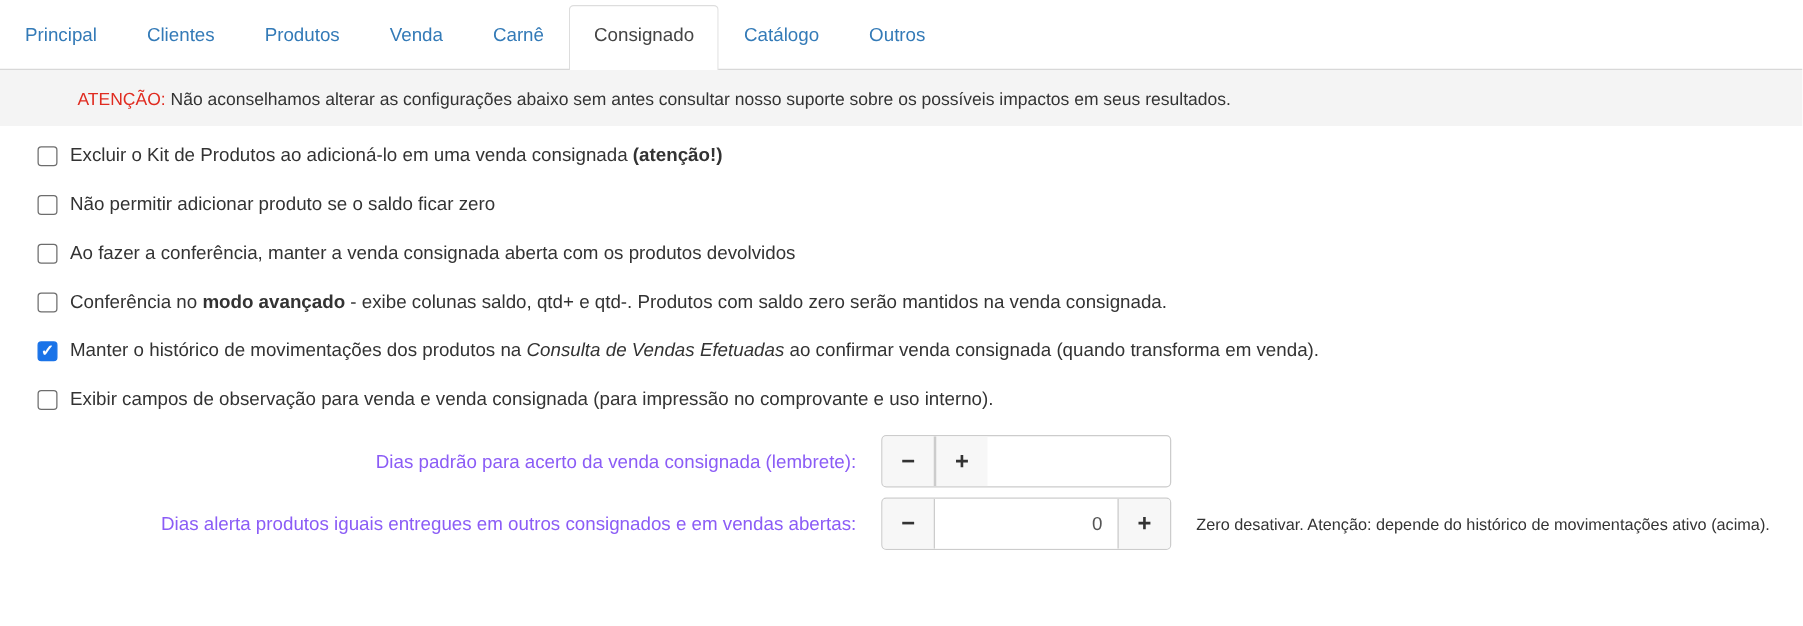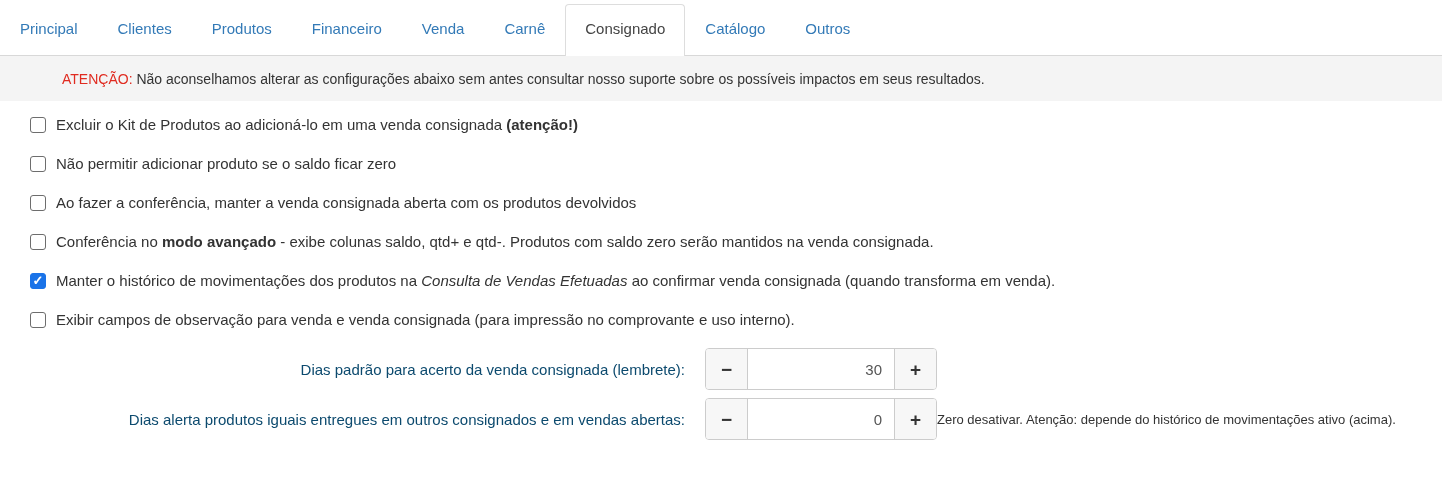--- a/index.html
+++ b/index.html
@@ -56,53 +56,52 @@
   }
   .check-label { font-size:15px; color:#333; line-height:20px; }
   .check-label b { font-weight:bold; }
   .check-label i { }
 
   
   .stepper-section { margin-top:6px; }
   .stepper-row { display:flex; align-items:center; margin-bottom:8px; }
   .stepper-label {
     width:655px; text-align:right;
-    font-size:15px; color:#0c4a6e; line-height:19px;
+    font-size:15px; color:#8b5cf6; line-height:19px;
   }
   .stepper {
     margin-left:20px; display:flex; align-items:stretch;
     width:232px; height:42px;
     border:1px solid #ccc; border-radius:4px;
     overflow:hidden; background:#fff; flex:0 0 auto;
   }
   .stepper .step-btn {
     width:42px; background:#f7f7f7; border:none; cursor:pointer;
     font-family:"Liberation Sans", sans-serif;
     font-size:19px; font-weight:bold; color:#333; line-height:1;
   }
   .stepper .step-minus { border-right:1px solid #ccc; }
   .stepper .step-plus  { border-left:1px solid #ccc; }
   .stepper input {
     flex:1; min-width:0; border:none; outline:none;
     text-align:right; padding-right:12px;
     font-family:"Liberation Sans", sans-serif;
     font-size:15px; color:#555; background:#fff;
   }
-  .stepper-note { font-size:13px; color:#333; white-space:nowrap; }
+  .stepper-note { margin-left:20px; font-size:13px; color:#333; white-space:nowrap; }
 </style>
 </head>
 <body>
 
 <div class="page">
 
   <nav class="tabbar">
     <a class="tab">Principal</a>
     <a class="tab">Clientes</a>
     <a class="tab">Produtos</a>
-    <a class="tab">Financeiro</a>
     <a class="tab">Venda</a>
     <a class="tab">Carnê</a>
     <a class="tab active">Consignado</a>
     <a class="tab">Catálogo</a>
     <a class="tab">Outros</a>
   </nav>
 
   <div class="warning-band">
     <span class="warning-label">ATENÇÃO:</span><span> Não aconselhamos alterar as configurações abaixo sem antes consultar nosso suporte sobre os possíveis impactos em seus resultados.</span>
   </div>
@@ -139,21 +138,20 @@
       <input type="checkbox" style="">
       <span class="check-label"><span>Exibir campos de observação para venda e venda consignada (para impressão no comprovante e uso interno).</span></span>
     </div>
 
     <div class="stepper-section">
 
       <div class="stepper-row">
         <span class="stepper-label">Dias padrão para acerto da venda consignada (lembrete):</span>
         <div class="stepper">
           <button class="step-btn step-minus">−</button>
-          <input type="text" value="30" style="">
           <button class="step-btn step-plus">+</button>
         </div>
       </div>
 
       <div class="stepper-row">
         <span class="stepper-label">Dias alerta produtos iguais entregues em outros consignados e em vendas abertas:</span>
         <div class="stepper">
           <button class="step-btn step-minus">−</button>
           <input type="text" value="0" style="">
           <button class="step-btn step-plus">+</button>

